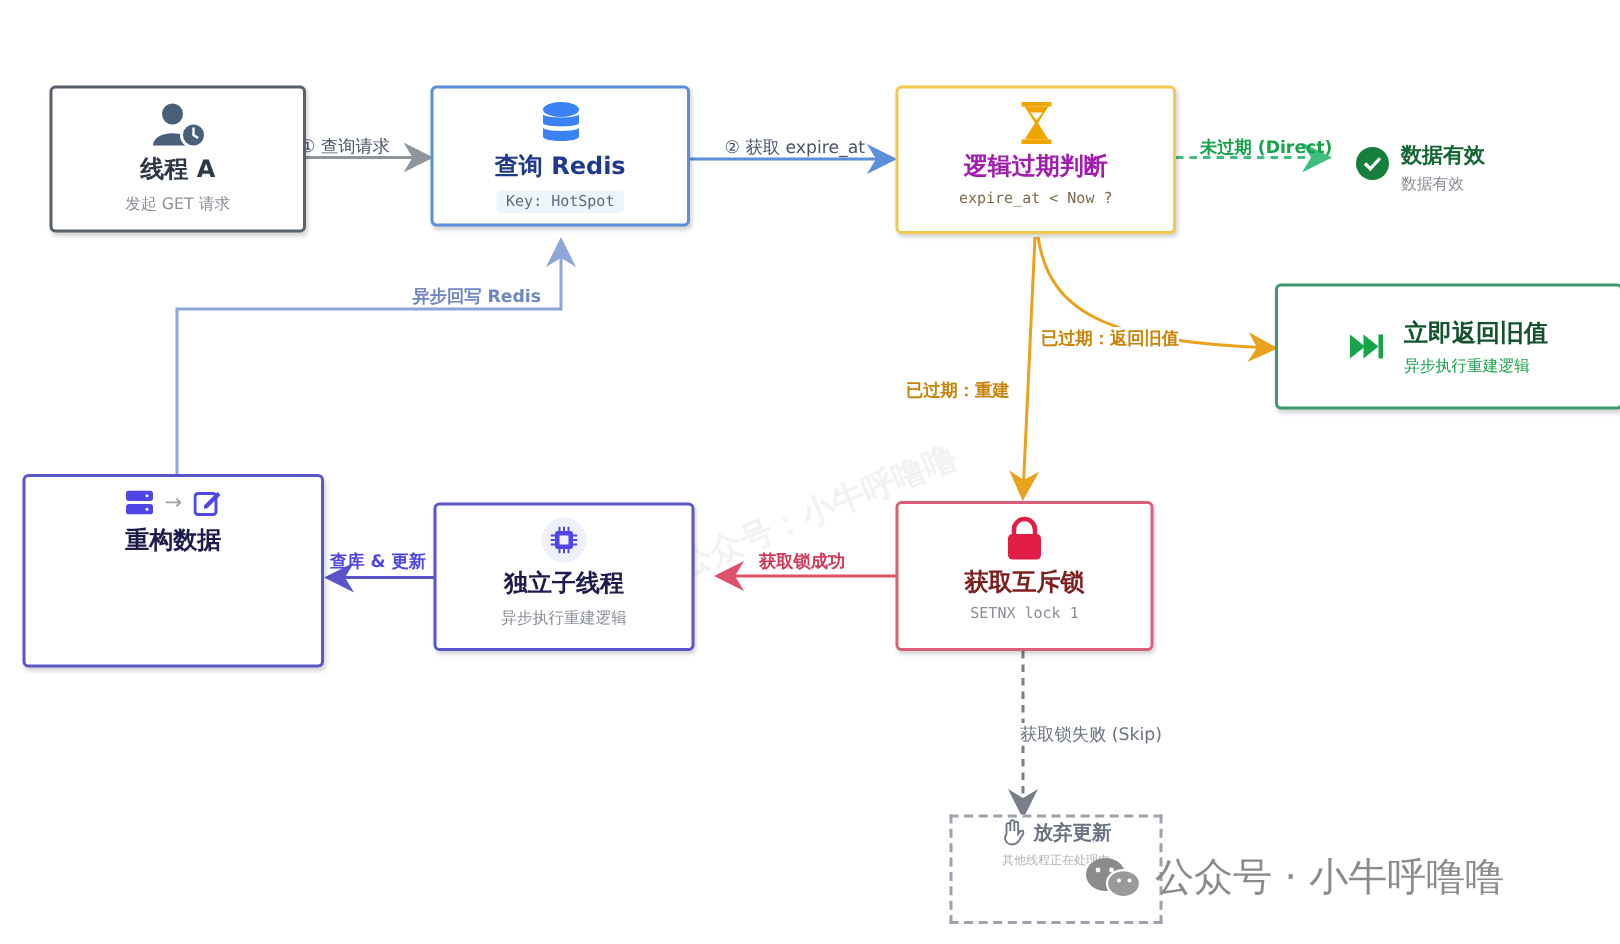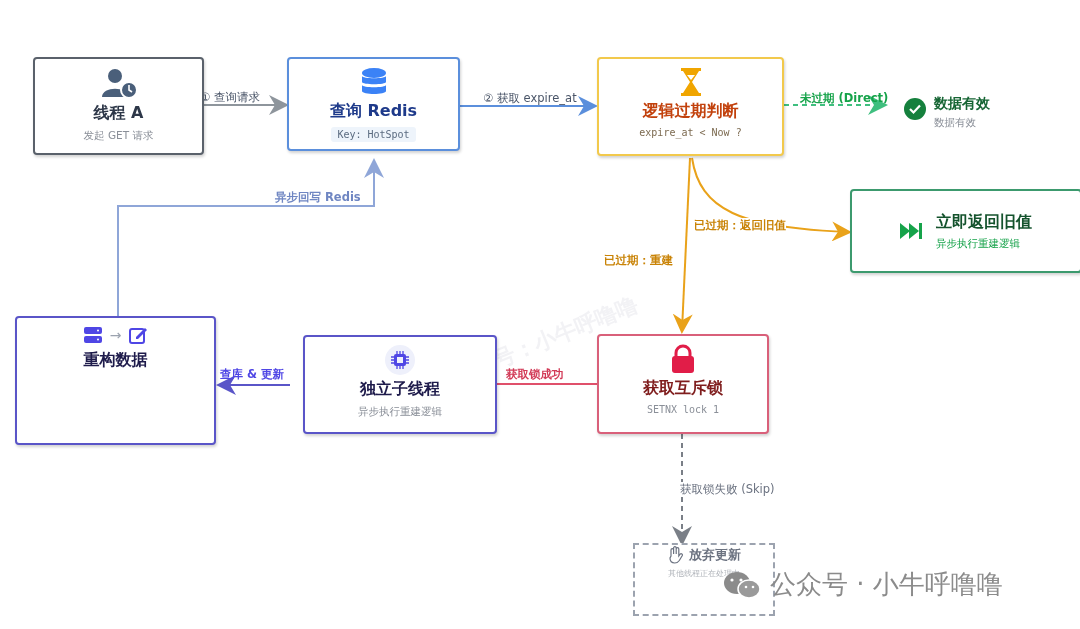--- a/index.html
+++ b/index.html
@@ -88,21 +88,21 @@
   <div class="sub mono" style="display:inline-block;background:#eef4fb;color:#5b6b80;padding:2px 6px;border-radius:3px;">Key: HotSpot</div>
 </div>
 
 <div class="node" style="left:597px;top:57px;width:187px;height:99px;border:2px solid #f2c94c;">
   <svg class="icon" width="24" height="30" style="margin-top:8px;">
     <rect x="2" y="1" width="20" height="3" fill="#f0a500"></rect>
     <rect x="2" y="26" width="20" height="3" fill="#f0a500"></rect>
     <path d="M4,4 h16 l-7,11 l7,11 h-16 l7,-11z" fill="#f0a500"></path>
     <path d="M8,8 h8 l-4,5z" fill="#fff"></path>
   </svg>
-  <div class="title" style="color:#c2410c;">逻辑过期判断</div>
+  <div class="title" style="color:#a21caf;">逻辑过期判断</div>
   <div class="sub mono" style="color:#7c6a50;">expire_at &lt; Now ?</div>
 </div>
 
 <div style="position:absolute;left:904px;top:95px;display:flex;align-items:flex-start;gap:8px;">
   <svg width="22" height="22" style="margin-top:3px;">
     <circle cx="11" cy="11" r="11" fill="#15803d"></circle>
     <path d="M6,11 l3.5,3.5 l6.5,-7" stroke="#fff" stroke-width="2.2" fill="none"></path>
   </svg>
   <div>
     <div style="font-weight:bold;font-size:14px;color:#166534;">数据有效</div>
@@ -124,21 +124,21 @@
 
 <div class="node" style="left:597px;top:334px;width:172px;height:100px;border:2px solid #d9607a;">
   <svg class="icon" width="26" height="30" style="margin-top:8px;">
     <path d="M6,13 v-4 a7,7 0 0 1 14,0 v4" stroke="#e11d48" stroke-width="3" fill="none"></path>
     <rect x="2" y="12" width="22" height="17" rx="3" fill="#e11d48"></rect>
   </svg>
   <div class="title" style="color:#7f1d1d;">获取互斥锁</div>
   <div class="sub mono" style="color:#8a8f98;">SETNX lock 1</div>
 </div>
 
-<div class="node" style="left:303px;top:335px;width:194px;height:99px;border:2px solid #5a55c8;">
+<div class="node" style="left:289px;top:335px;width:174px;height:99px;border:2px solid #5a55c8;">
   <div style="width:30px;height:30px;border-radius:50%;background:#eef0fb;margin:8px auto 0;display:flex;align-items:center;justify-content:center;">
     <svg width="18" height="18">
       <rect x="3" y="3" width="12" height="12" rx="2" fill="#4f46e5"></rect>
       <rect x="6" y="6" width="6" height="6" fill="#eef0fb"></rect>
       <path d="M6,0 v3 M9,0 v3 M12,0 v3 M6,15 v3 M9,15 v3 M12,15 v3 M0,6 h3 M0,9 h3 M0,12 h3 M15,6 h3 M15,9 h3 M15,12 h3" stroke="#4f46e5" stroke-width="1.3"></path>
     </svg>
   </div>
   <div class="title" style="color:#1e1b4b;">独立子线程</div>
   <div class="sub">异步执行重建逻辑</div>
 </div>

